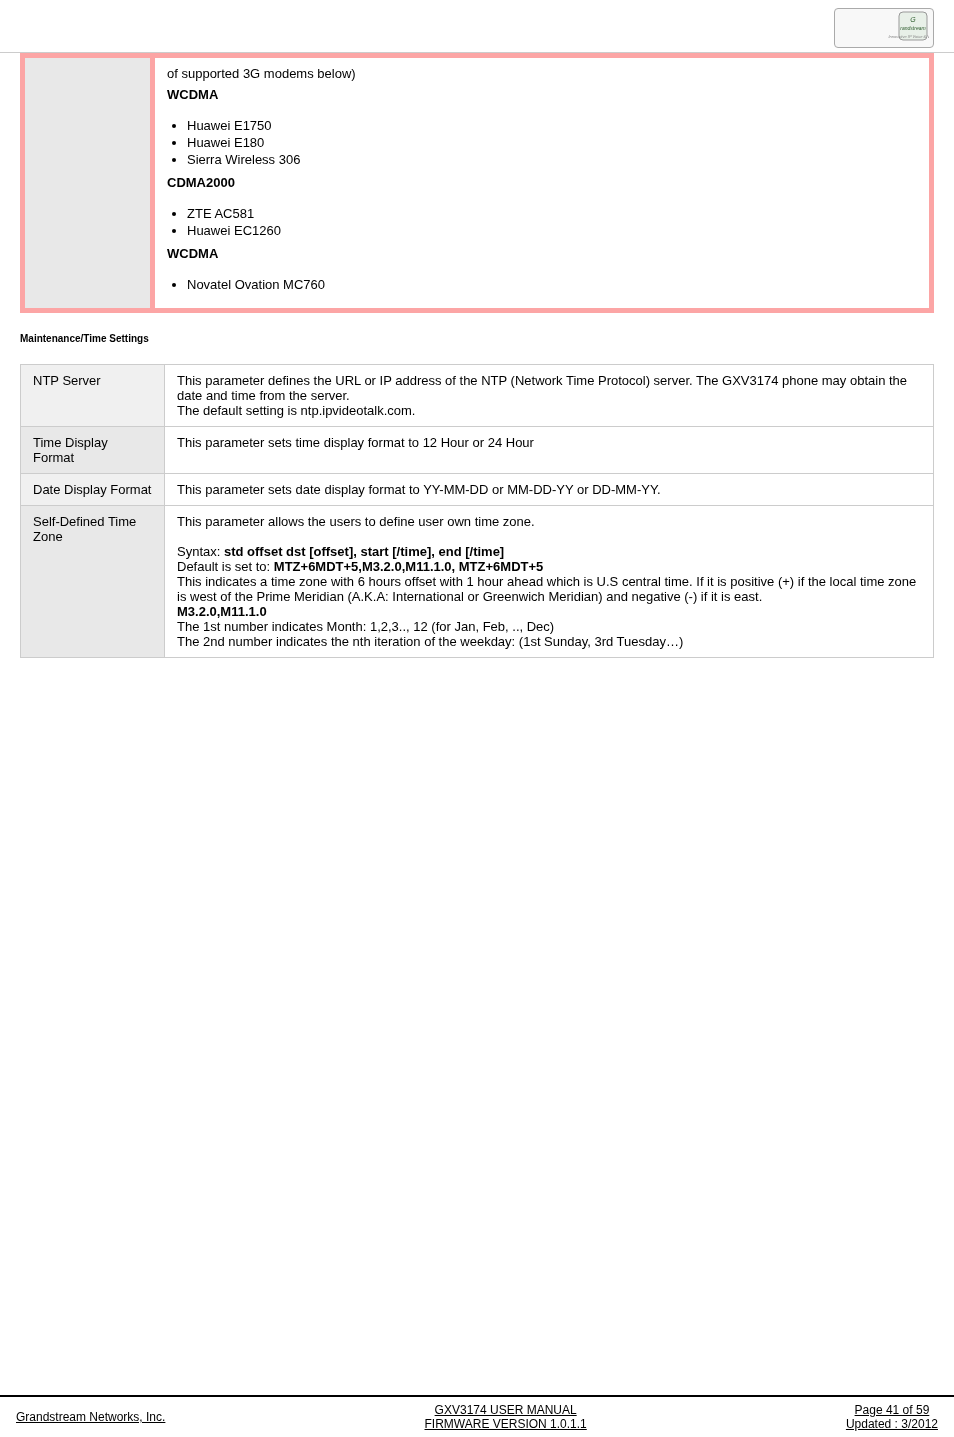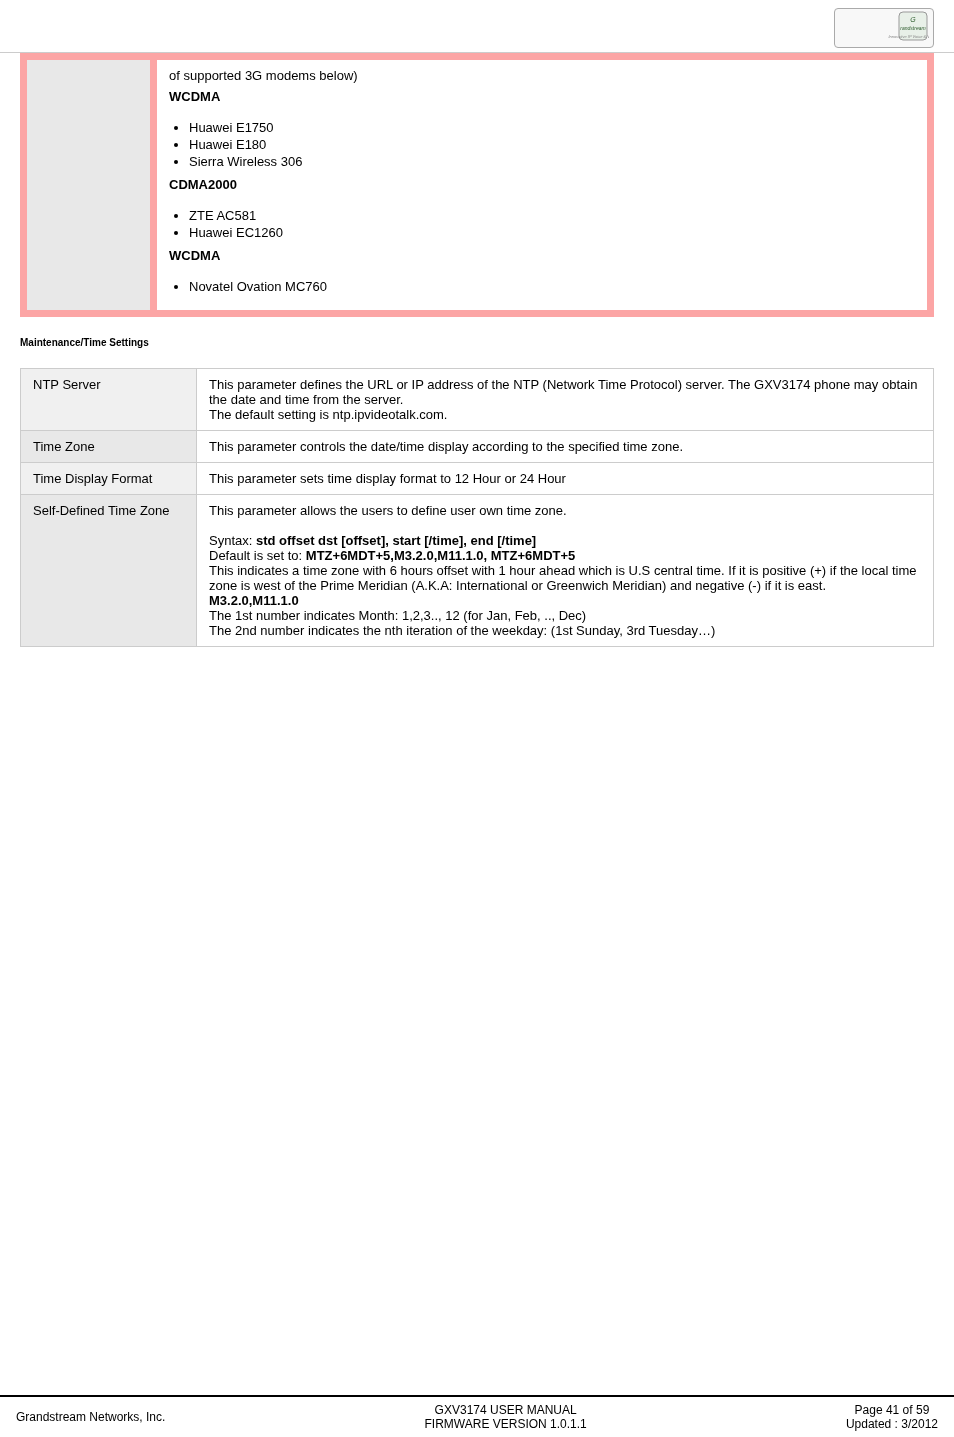--- a/index.html
+++ b/index.html
@@ -47,21 +47,21 @@
     }
 
     
     .modem-table {
       width: 100%;
       border-collapse: collapse;
       margin-bottom: 20px;
     }
 
     .modem-table td {
-      border: 7px solid #fca5a5;
+      border: 5px solid #fca5a5;
       padding: 8px 12px;
       vertical-align: top;
     }
 
     .modem-table td:first-child {
       width: 130px;
       background: #e8e8e8;
     }
 
     .modem-content ul {
@@ -92,21 +92,21 @@
       border-collapse: collapse;
     }
 
     .settings-table td {
       border: 1px solid #ccc;
       padding: 8px 12px;
       vertical-align: top;
     }
 
     .settings-table tr td:first-child {
-      width: 176px;
+      width: 144px;
       background: #f0f0f0;
       font-weight: normal;
     }
 
     .settings-table tr:nth-child(odd) td:first-child {
       background: #f0f0f0;
     }
 
     .settings-table tr:nth-child(even) td:first-child {
       background: #e8e8e8;
@@ -118,20 +118,21 @@
       display: flex;
       justify-content: space-between;
       align-items: center;
       padding: 6px 16px;
       margin-top: auto;
       font-size: 12px;
     }
 
     .footer-col {
       text-align: center;
+      text-decoration: underline;
     }
 
     .bold { font-weight: bold; }
   </style>
 </head>
 <body>
 
 <div class="page-wrapper">
 
   <div class="header">
@@ -182,38 +183,38 @@
         <td>
           <span>NTP Server</span>
         </td>
         <td>
           This parameter defines the URL or IP address of the NTP (Network Time Protocol) server. The GXV3174 phone may obtain the date and time from the server.<br>
           The default setting is ntp.ipvideotalk.com.
         </td>
       </tr>
 
 
+
       <tr>
         <td>
-          <span>Time Zone</span>
-        </td>
-        <td>
-          <span>This parameter controls the date/time display according to the specified time zone.</span>
+          <span>Time Display Format</span>
+        </td>
+        <td>
+          <span>This parameter sets time display format to 12 Hour or 24 Hour</span>
         </td>
       </tr>
 
       <tr>
         <td>
-          <span>Time Display Format</span>
-        </td>
-        <td>
-          <span>This parameter sets time display format to 12 Hour or 24 Hour</span>
-        </td>
-      </tr>
-
+          <span>Date Display Format</span>
+        </td>
+        <td>
+          <span>This parameter sets date display format to YY-MM-DD or MM-DD-YY or DD-MM-YY.</span>
+        </td>
+      </tr>
 
       <tr>
         <td>
           <span>Self-Defined Time Zone</span>
         </td>
         <td>
           <span>This parameter allows the users to define user own time zone.</span>
           <br><br>
           <span>Syntax: </span><strong>std offset dst [offset], start [/time], end [/time]</strong><br>
           <span>Default is set to: </span><strong>MTZ+6MDT+5,M3.2.0,M11.1.0, MTZ+6MDT+5</strong><br>

